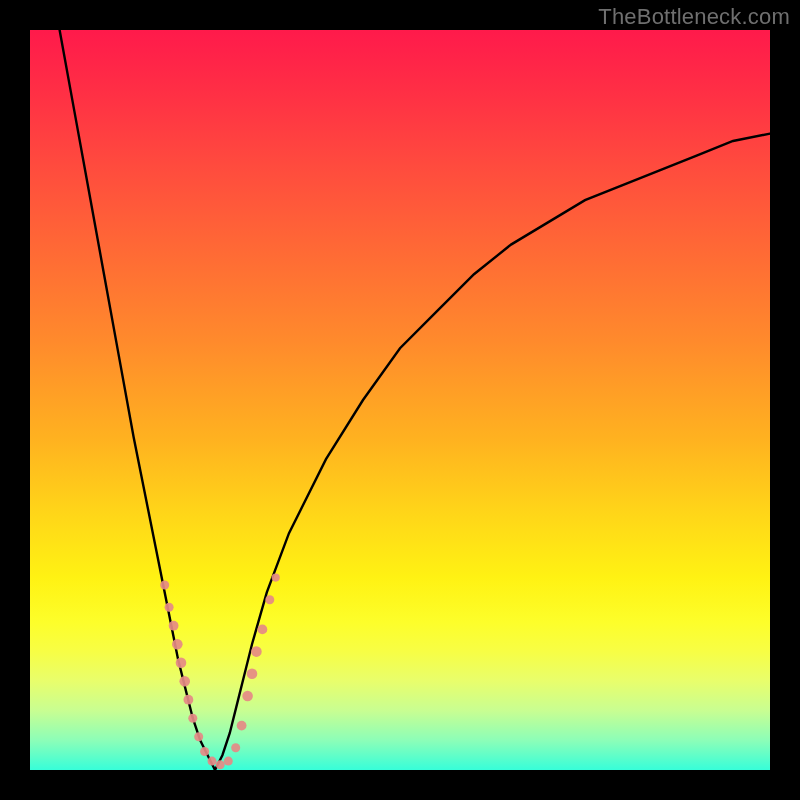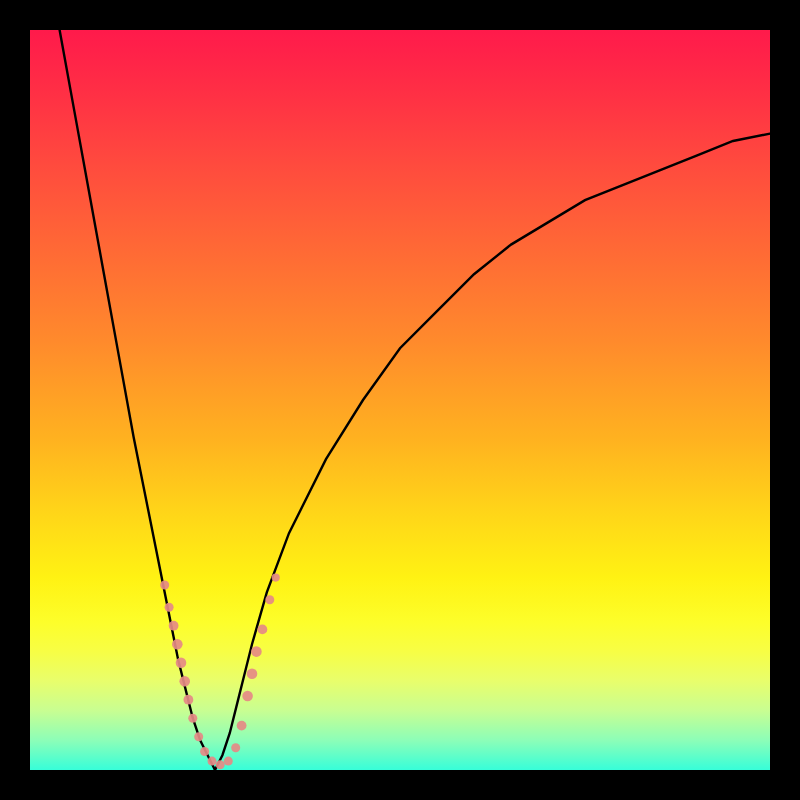--- a/index.html
+++ b/index.html
@@ -97,13 +97,14 @@
           <circle cx="211.6" cy="695.6" r="4.9" class="marker"></circle>
           <circle cx="217.6" cy="666.0" r="5.3" class="marker"></circle>
           <circle cx="222.0" cy="643.8" r="5.3" class="marker"></circle>
           <circle cx="226.4" cy="621.6" r="5.3" class="marker"></circle>
           <circle cx="232.4" cy="599.4" r="4.9" class="marker"></circle>
           <circle cx="239.8" cy="569.8" r="4.5" class="marker"></circle>
           <circle cx="245.7" cy="547.6" r="4.1" class="marker"></circle>
         </g>
     </svg>
   </div>
+  <div class="watermark">TheBottleneck.com</div>
 </div>
 
 </body></html>

